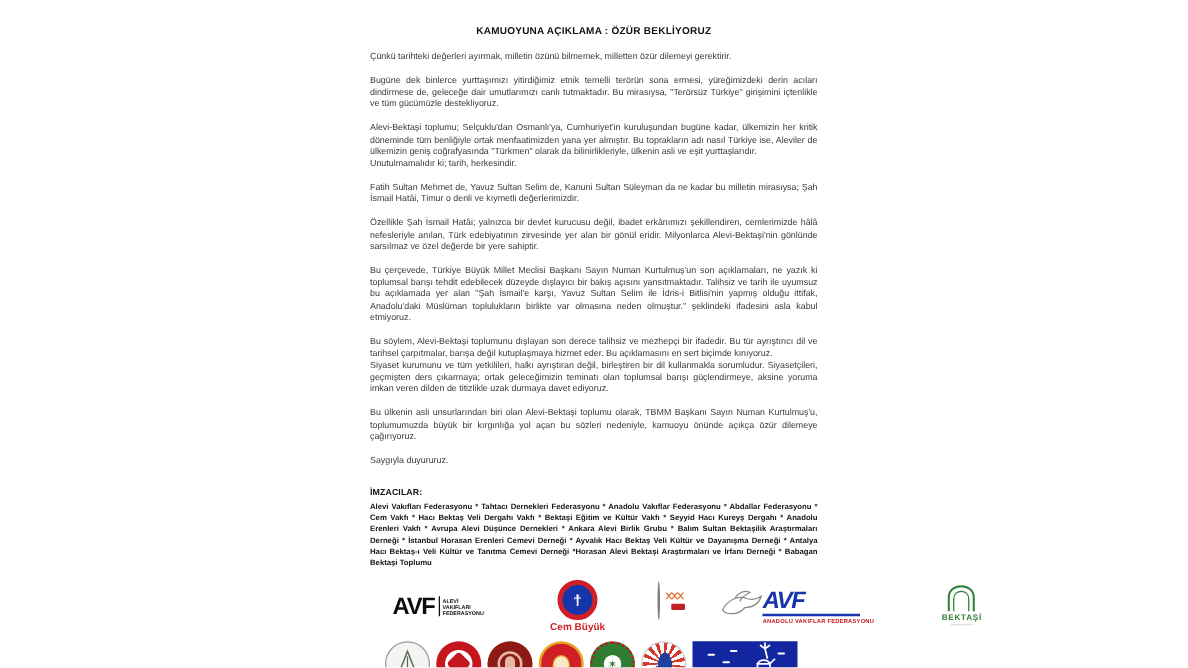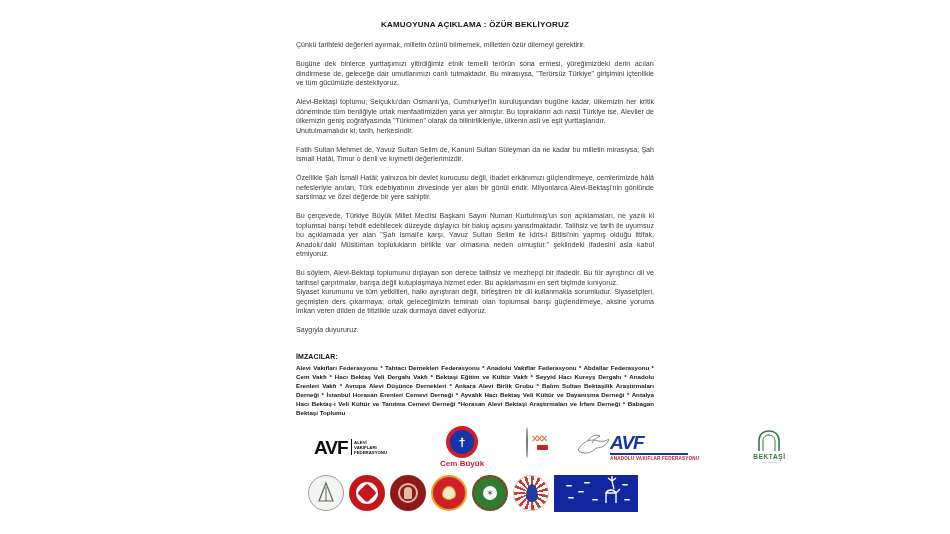--- a/index.html
+++ b/index.html
@@ -149,24 +149,25 @@
   <div class="doc">
 
     <h1 class="doc-title">KAMUOYUNA AÇIKLAMA : ÖZÜR BEKLİYORUZ</h1>
 
     <div>
       <p class="para">Çünkü tarihteki değerleri ayırmak, milletin özünü bilmemek, milletten özür dilemeyi gerektirir.</p>
       <p class="para">Bugüne dek binlerce yurttaşımızı yitirdiğimiz etnik temelli terörün sona ermesi, yüreğimizdeki derin acıları dindirmese de, geleceğe dair umutlarımızı canlı tutmaktadır. Bu mirasıysa, "Terörsüz Türkiye" girişimini içtenlikle ve tüm gücümüzle destekliyoruz.</p>
       <p class="para">Alevi-Bektaşi toplumu; Selçuklu'dan Osmanlı'ya, Cumhuriyet'in kuruluşundan bugüne kadar, ülkemizin her kritik döneminde tüm benliğiyle ortak menfaatimizden yana yer almıştır. Bu toprakların adı nasıl Türkiye ise, Aleviler de ülkemizin geniş coğrafyasında "Türkmen" olarak da bilinirlikleriyle, ülkenin asli ve eşit yurttaşlarıdır.
 Unutulmamalıdır ki; tarih, herkesindir.</p>
       <p class="para">Fatih Sultan Mehmet de, Yavuz Sultan Selim de, Kanuni Sultan Süleyman da ne kadar bu milletin mirasıysa; Şah İsmail Hatâi, Timur o denli ve kıymetli değerlerimizdir.</p>
-      <p class="para">Özellikle Şah İsmail Hatâi; yalnızca bir devlet kurucusu değil, ibadet erkânımızı güçlendirmeye, cemlerimizde hâlâ nefesleriyle anılan, Türk edebiyatının zirvesinde yer alan bir gönül eridir. Milyonlarca Alevi-Bektaşi'nin gönlünde sarsılmaz ve özel değerde bir yere sahiptir.</p>
+      <p class="para">Özellikle Şah İsmail Hatâi; yalnızca bir devlet kurucusu değil, ibadet erkânımızı şekillendiren, cemlerimizde hâlâ nefesleriyle anılan, Türk edebiyatının zirvesinde yer alan bir gönül eridir. Milyonlarca Alevi-Bektaşi'nin gönlünde sarsılmaz ve özel değerde bir yere sahiptir.</p>
       <p class="para">Bu çerçevede, Türkiye Büyük Millet Meclisi Başkanı Sayın Numan Kurtulmuş'un son açıklamaları, ne yazık ki toplumsal barışı tehdit edebilecek düzeyde dışlayıcı bir bakış açısını yansıtmaktadır. Talihsiz ve tarih ile uyumsuz bu açıklamada yer alan "Şah İsmail'e karşı, Yavuz Sultan Selim ile İdris-i Bitlisi'nin yapmış olduğu ittifak, Anadolu'daki Müslüman toplulukların birlikte var olmasına neden olmuştur." şeklindeki ifadesini asla kabul etmiyoruz.</p>
       <p class="para">Bu söylem, Alevi-Bektaşi toplumunu dışlayan son derece talihsiz ve mezhepçi bir ifadedir. Bu tür ayrıştırıcı dil ve tarihsel çarpıtmalar, barışa değil kutuplaşmaya hizmet eder. Bu açıklamasını en sert biçimde kınıyoruz.
 Siyaset kurumunu ve tüm yetkilileri, halkı ayrıştıran değil, birleştiren bir dil kullanmakla sorumludur. Siyasetçileri, geçmişten ders çıkarmaya; ortak geleceğimizin teminatı olan toplumsal barışı güçlendirmeye, aksine yoruma imkan veren dilden de titizlikle uzak durmaya davet ediyoruz.</p>
+      <p class="para">Bu ülkenin asli unsurlarından biri olan Alevi-Bektaşi toplumu olarak, TBMM Başkanı Sayın Numan Kurtulmuş'u, toplumumuzda büyük bir kırgınlığa yol açan bu sözleri nedeniyle, kamuoyu önünde açıkça özür dilemeye çağırıyoruz.</p>
       <p class="para para-closing">Saygıyla duyururuz.</p>
     </div>
 
     <div class="signatories-heading">İMZACILAR:</div>
     <div class="signatories">Alevi Vakıfları Federasyonu * Tahtacı Dernekleri Federasyonu * Anadolu Vakıflar Federasyonu * Abdallar Federasyonu * Cem Vakfı * Hacı Bektaş Veli Dergahı Vakfı * Bektaşi Eğitim ve Kültür Vakfı * Seyyid Hacı Kureyş Dergahı * Anadolu Erenleri Vakfı * Avrupa Alevi Düşünce Dernekleri * Ankara Alevi Birlik Grubu * Balım Sultan Bektaşilik Araştırmaları Derneği * İstanbul Horasan Erenleri Cemevi Derneği * Ayvalık Hacı Bektaş Veli Kültür ve Dayanışma Derneği * Antalya Hacı Bektaş-ı Veli Kültür ve Tanıtma Cemevi Derneği *Horasan Alevi Bektaşi Araştırmaları ve İrfanı Derneği * Babagan Bektaşi Toplumu</div>
 
     <div class="logos-row1">
 
       <div class="logo-avf-black">
         <span class="avf-big">AVF</span>

